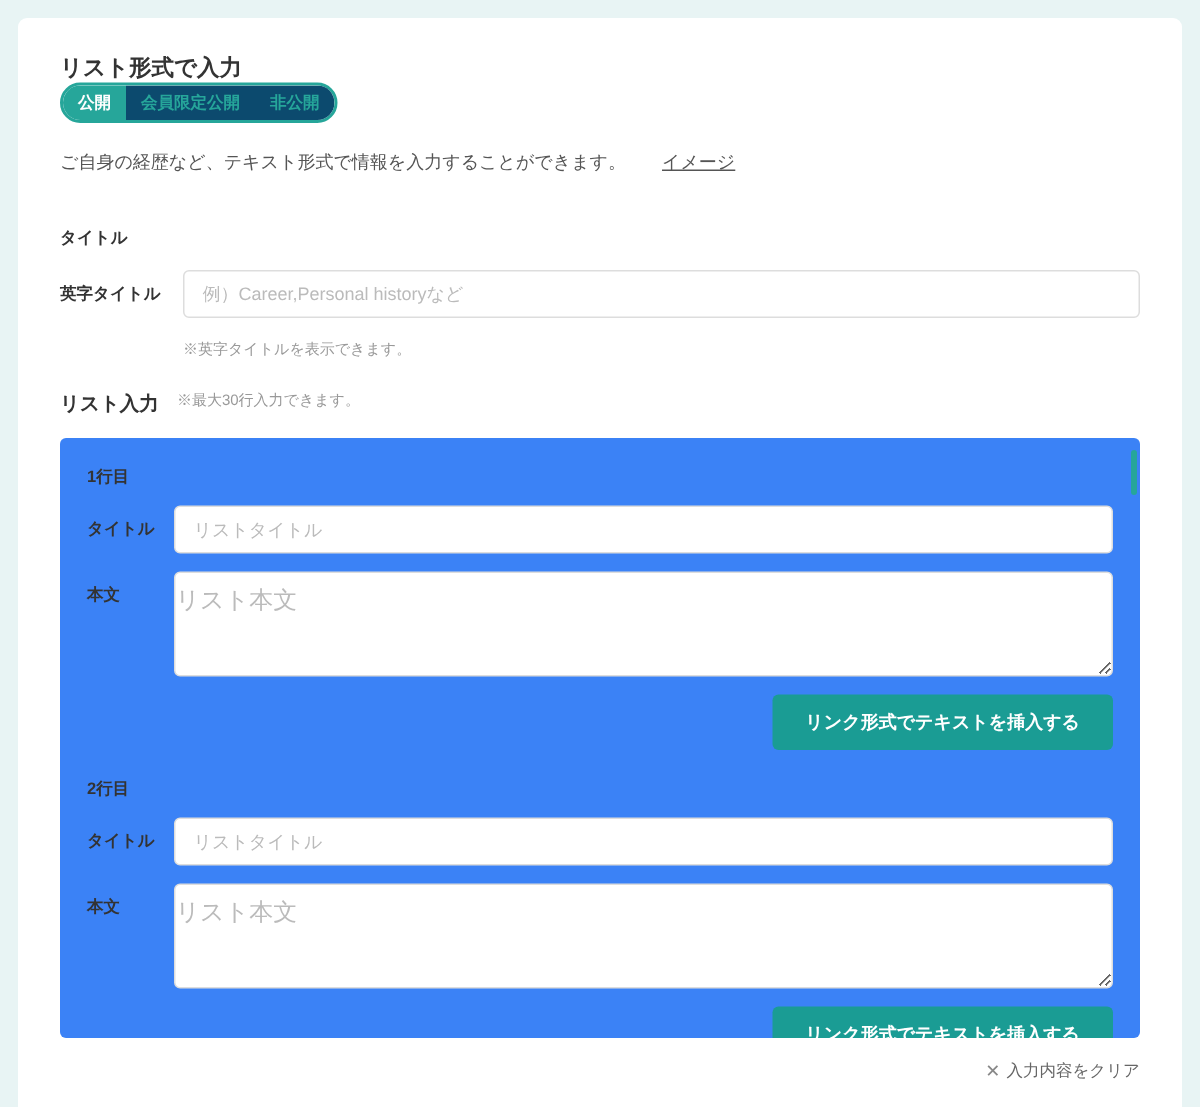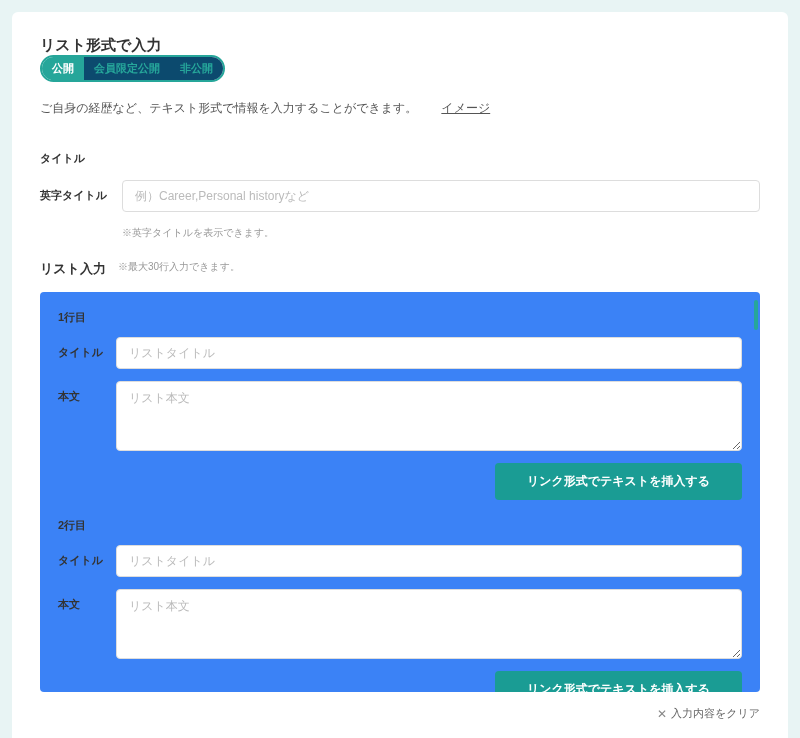--- a/index.html
+++ b/index.html
@@ -90,24 +90,24 @@
       border-radius: 4px;
       font-size: 12px;
       color: #333;
       background: #fff;
     }
     .text-input::placeholder {
       color: #bbb;
     }
     .textarea-input {
       flex: 1;
-      padding: 8px 12px;
+      padding: 8px 0;
       border: 1px solid #ddd;
       border-radius: 4px;
-      font-size: 12px;
+      font-size: 16px;
       color: #333;
       resize: vertical;
       min-height: 70px;
       font-family: inherit;
     }
     .textarea-input::placeholder {
       color: #bbb;
     }
     .hint-text {
       font-size: 10px;
@@ -159,21 +159,21 @@
     .button-row {
       display: flex;
       justify-content: flex-end;
       margin-bottom: 10px;
     }
     .insert-link-button {
       background: #1a9c94;
       color: #fff;
       border: none;
       border-radius: 4px;
-      padding: 10px 32px;
+      padding: 10px 22px;
       font-size: 12px;
       font-weight: bold;
       cursor: pointer;
     }
     .clear-row {
       display: flex;
       justify-content: flex-end;
       margin-top: 14px;
       align-items: center;
       gap: 6px;

